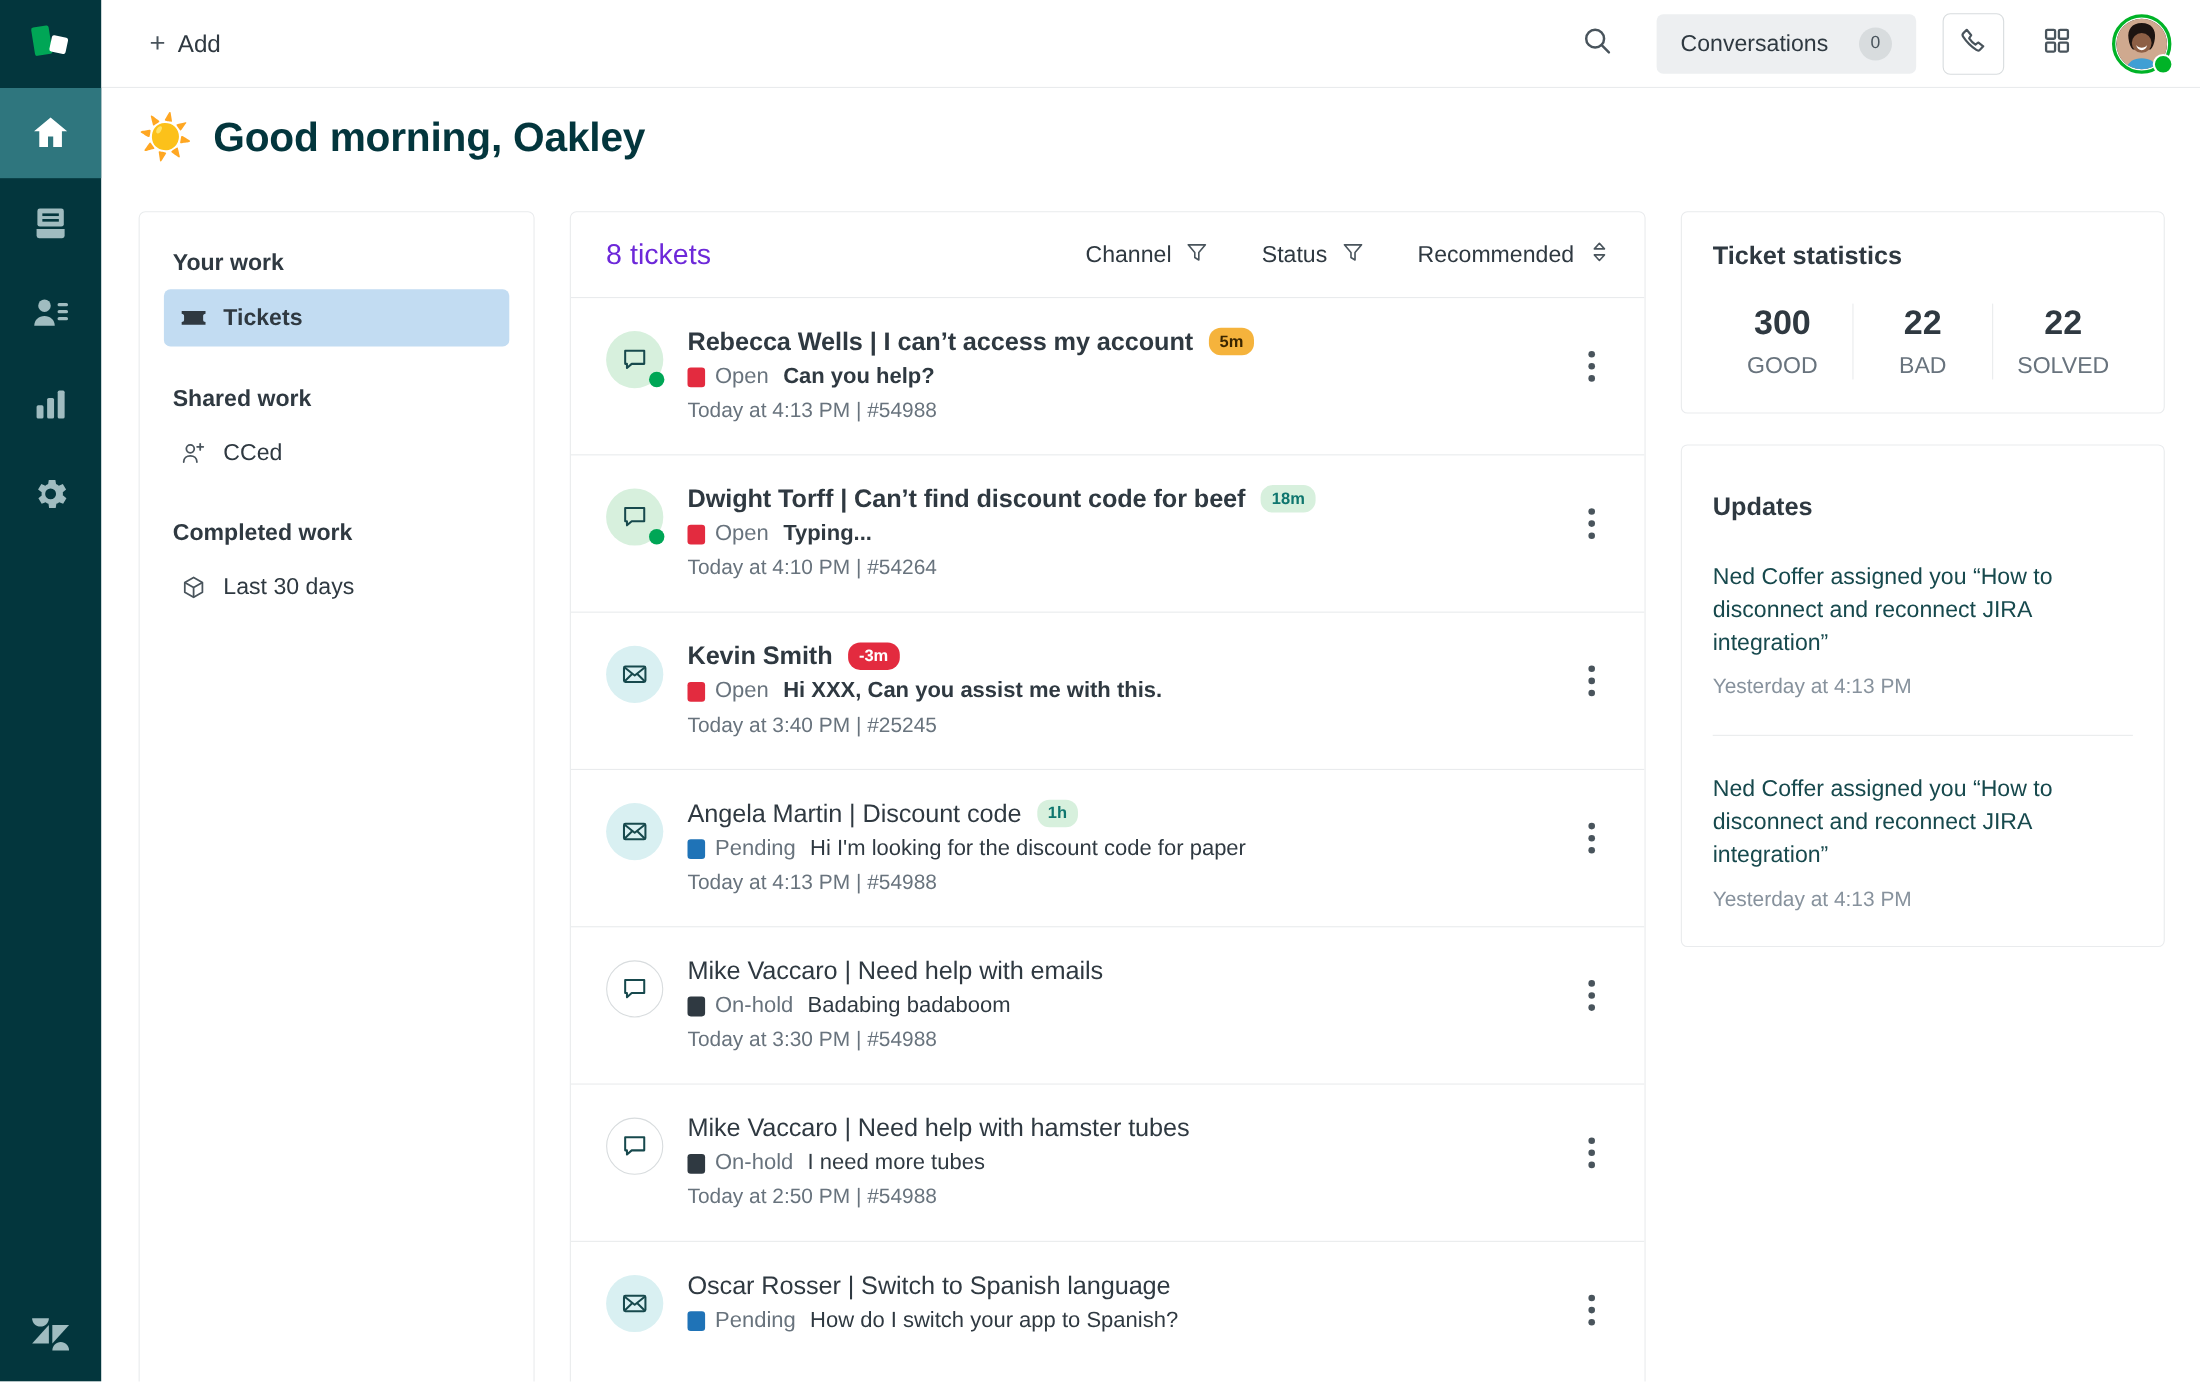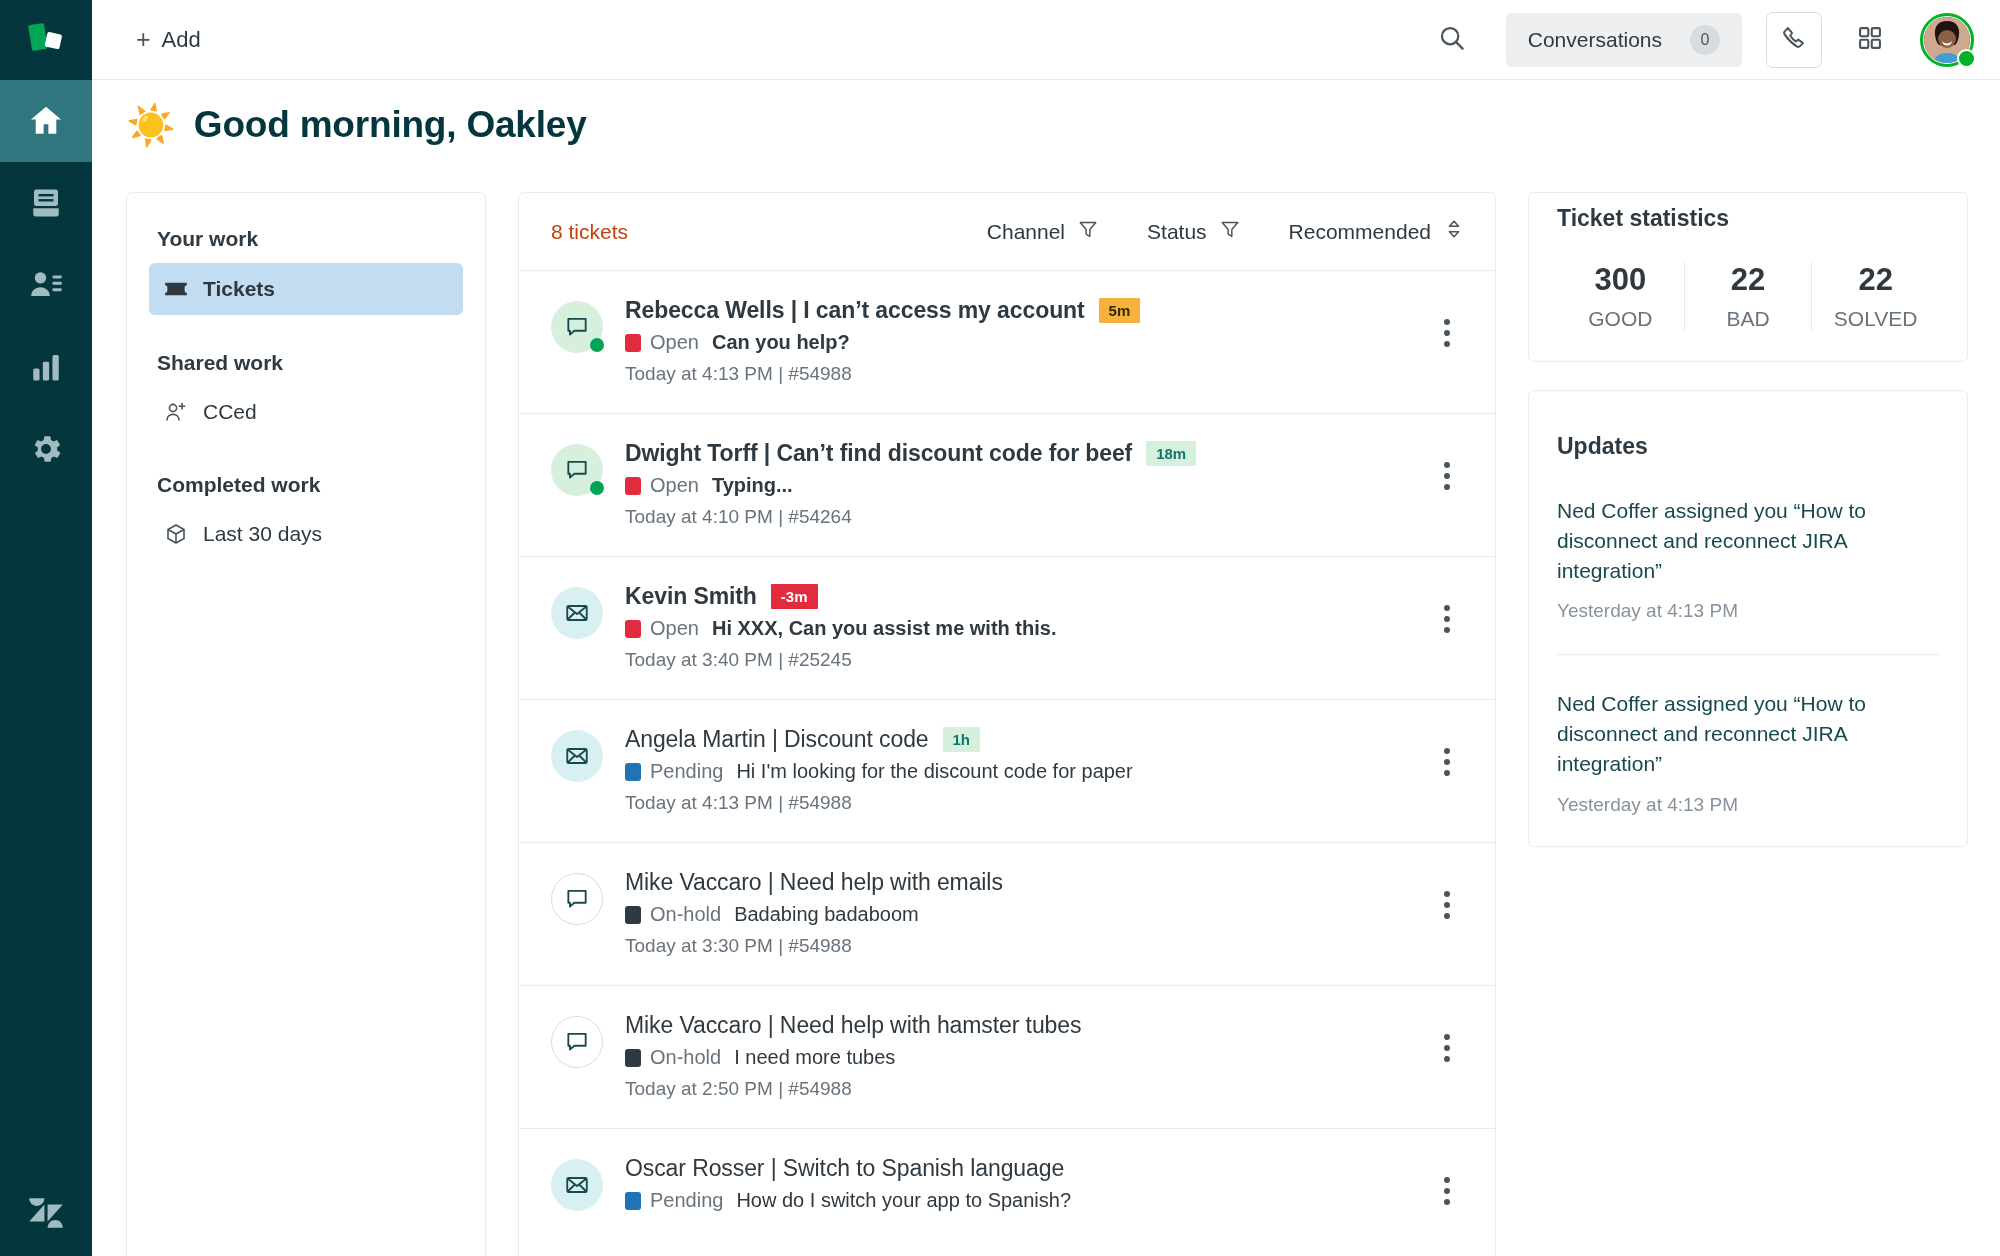--- a/index.html
+++ b/index.html
@@ -127,21 +127,21 @@
   }
   .work-item.active { background: #c2dcf2; font-weight: bold; }
   .work-item .wi-icon { width: 26px; display: flex; justify-content: center; }
 
   
   .ticketlist { flex: 1; min-width: 0; align-self: flex-start; height: 1088px; overflow: hidden; }
   .tl-header {
     height: 78px; display: flex; align-items: center;
     padding: 0 30px 0 32px; border-bottom: 1px solid #e9ebed;
   }
-  .tl-count { font-size: 21px; color: #c2410c; }
+  .tl-count { font-size: 26px; color: #6d28d9; }
   .tl-spacer { flex: 1; }
   .tl-ctrl {
     display: flex; align-items: center; gap: 12px;
     font-size: 21px; color: #2f3941; cursor: pointer;
     margin-left: 48px;
   }
 
   .trow {
     display: flex; align-items: flex-start;
     padding: 26px 28px 26px 32px;
@@ -160,21 +160,21 @@
   .presence-dot {
     position: absolute; right: -1px; bottom: 1px;
     width: 14px; height: 14px; border-radius: 50%;
     background: #00a656;
   }
   .trow-body { flex: 1; min-width: 0; }
   .trow-title-line { display: flex; align-items: center; gap: 14px; margin-bottom: 7px; }
   .trow-title { font-size: 23px; color: #2f3941; letter-spacing: -0.1px; }
   .trow-title.unread { font-weight: bold; }
   .sla {
-    font-size: 15px; font-weight: bold; border-radius: 1px;
+    font-size: 15px; font-weight: bold; border-radius: 11px;
     padding: 5px 10px; line-height: 1; white-space: nowrap;
   }
   .sla.orange { background: #f5b33c; color: #3b2600; }
   .sla.green  { background: #d7f0dd; color: #0f766e; }
   .sla.red    { background: #e32b3f; color: #ffffff; }
   .trow-sub { display: flex; align-items: center; gap: 9px; margin-bottom: 9px; flex-wrap: nowrap; }
   .status-sq { width: 16px; height: 18px; border-radius: 3px; flex: none; }
   .status-sq.open    { background: #e32b3f; }
   .status-sq.pending { background: #1f73b7; }
   .status-sq.onhold  { background: #2f3941; }
@@ -183,21 +183,21 @@
   .snippet.bold { font-weight: bold; }
   .trow-meta { font-size: 19px; color: #68737d; }
   .kebab {
     width: 40px; display: flex; flex-direction: column; align-items: center;
     gap: 5px; padding-top: 22px; cursor: pointer; flex: none; margin-left: 10px;
   }
   .kebab span { width: 6px; height: 6px; border-radius: 50%; background: #49545c; }
 
   
   .rightcol { width: 440px; min-width: 440px; display: flex; flex-direction: column; gap: 28px; align-self: flex-start; }
-  .stats-card { padding: 12px 28px 30px 28px; }
+  .stats-card { padding: 26px 28px 30px 28px; }
   .card-title { font-size: 23px; font-weight: bold; color: #2f3941; margin-bottom: 30px; }
   .stats-row { display: flex; align-items: stretch; }
   .stat { flex: 1; text-align: center; }
   .stat + .stat { border-left: 1px solid #e9ebed; }
   .stat-num { font-size: 31px; font-weight: bold; color: #2f3941; margin-bottom: 9px; }
   .stat-lbl { font-size: 21px; color: #68737d; }
   .updates-card { padding: 42px 28px 30px 28px; }
   .update-item { padding: 6px 0 0 0; }
   .update-item + .update-item { margin-top: 32px; padding-top: 34px; border-top: 1px solid #e9ebed; }
   .update-text { font-size: 21px; line-height: 1.42; color: #17494d; margin-bottom: 15px; cursor: pointer; }

